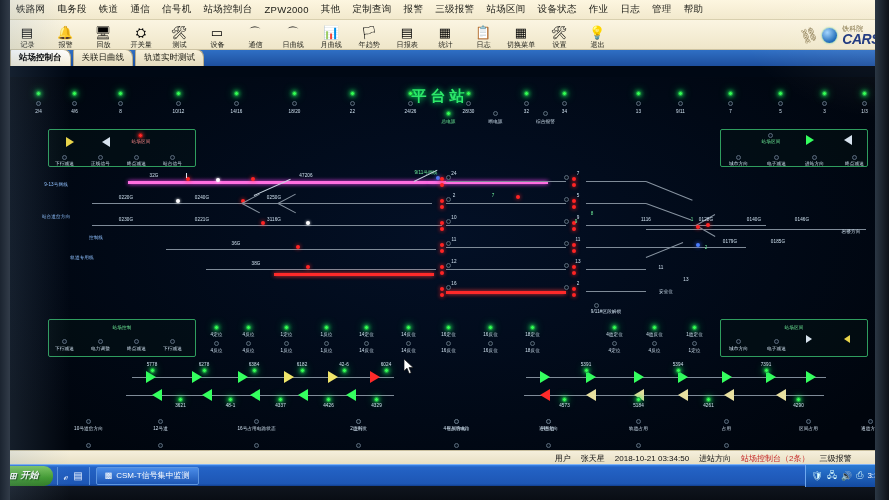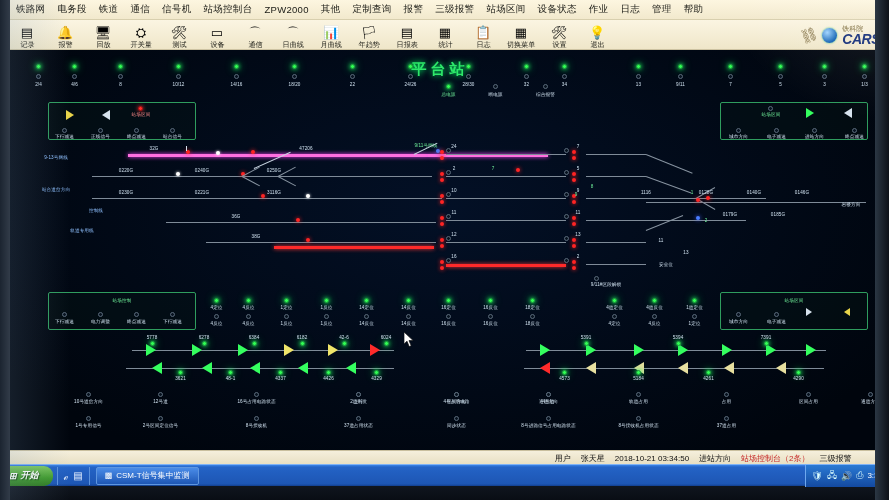--- a/index.html
+++ b/index.html
@@ -46,21 +46,21 @@
 
   
   .tabstrip{ height:16px; background:linear-gradient(180deg,#2f6fc4,#1d4f9e); display:flex; align-items:flex-end; padding-left:4px;}
   .tab{ font-size:8.5px; padding:2px 8px 2px 8px; margin-right:2px; color:#1a1a12;
         background:linear-gradient(180deg,#f7f0da,#e4dbbd); border:1px solid #b9ad8a; border-bottom:none;
         border-radius:2px 8px 0 0; white-space:nowrap;}
   .tab.active{ background:linear-gradient(180deg,#ffffff,#f3ecd6); font-weight:bold; color:#000;}
 
   
   .canvas{ position:relative; width:878px; height:400px; background:#00060f;
-     background-image:radial-gradient(ellipse at 50% 40%,#031026 0%,#00050d 85%); overflow:hidden;}
+     background-image:radial-gradient(ellipse at 50% 40%,#031026 0%,#00050d 85%); overflow:hidden;margin-top:11px;}
   .title{ position:absolute; left:434px; top:10px; font-size:15px; color:#2ee86a; font-weight:bold;
      letter-spacing:4px; text-shadow:0 0 6px #0f6; }
 
   
   .lamp{ position:absolute; width:5px;height:5px;border-radius:50%; border:1px solid #4a5a6a; }
   .lamp.on{ background:#30ff55; border-color:#1e9c3a; box-shadow:0 0 4px #2f6,0 0 8px #1c5;}
   .lamp.off{ background:#081320; border-color:#5b6b7b;}
   .lamp.red{ background:#ff2b2b; border-color:#a01010; box-shadow:0 0 4px #f33;}
   .lbl{ position:absolute; font-size:4.6px; color:#cfe0ee; white-space:nowrap; transform:translateX(-50%); letter-spacing:.1px;}
   .lbl.g{ color:#6ff09a;} .lbl.b{color:#8fc0ff;} .lbl.r{color:#ff8a8a;}
@@ -209,20 +209,25 @@
         <div class="logo">
         <span class="chain">⛓</span>
         <span class="globe"></span>
         <span class="cars">
           <span class="cn">铁科院</span>
           <span class="en">CARS</span>
         </span>
       </div>
     </div>
 
+    <div class="tabstrip" id="tabstrip">
+        <div class="tab active">站场控制台</div>
+        <div class="tab">关联日曲线</div>
+        <div class="tab">轨道实时测试</div>
+      </div>
 
     <div class="canvas" id="canvas">
       <div class="title" style="transform:translateX(-50%)">平台站</div>
     <div class="lamp on" style="left:30px;top:14px;"></div>
         <div class="lamp off" style="left:30px;top:24px;"></div>
         <div class="lbl " style="left:32.5px;top:32px;">2/4</div>
         <div class="lamp on" style="left:66px;top:14px;"></div>
         <div class="lamp off" style="left:66px;top:24px;"></div>
         <div class="lbl " style="left:68.5px;top:32px;">4/6</div>
         <div class="lamp on" style="left:112px;top:14px;"></div>

